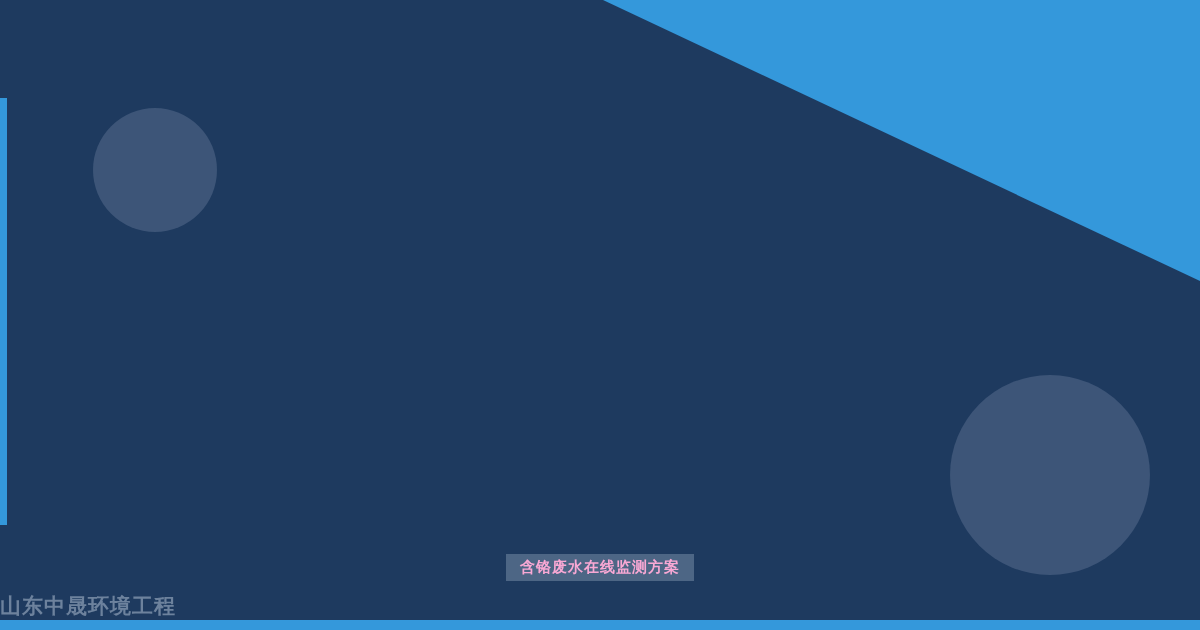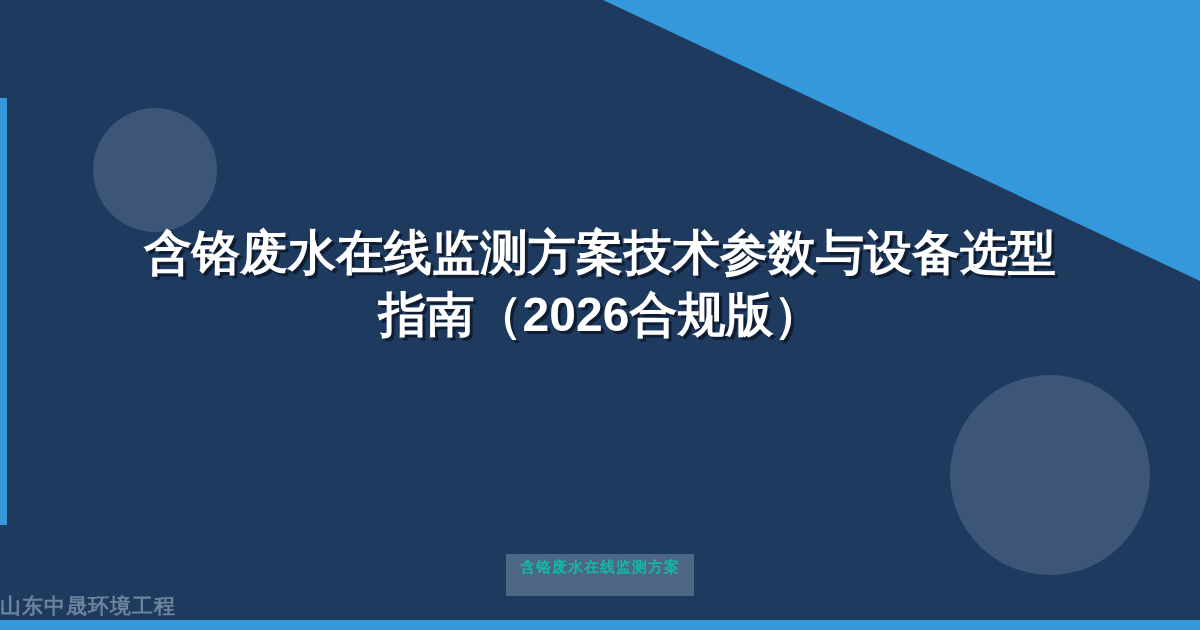--- a/index.html
+++ b/index.html
@@ -85,23 +85,23 @@
   
   .watermark-primary {
     position: absolute;
     left: 0;
     top: 554px;
     width: 1200px;
     text-align: center;
   }
   .watermark-primary .pill {
     display: inline-block;
-    padding: 4px 14px 20px 14px;
+    padding: 4px 14px 5px 14px;
     background: rgba(190, 205, 222, 0.30);
-    color: #14b8a6;
+    color: #f9a8d4;
     font-size: 15px;
     font-weight: bold;
     line-height: 18px;
     letter-spacing: 1px;
   }
   .watermark-secondary {
     position: absolute;
     left: 0;
     top: 592px;
     width: 1200px;
@@ -120,24 +120,20 @@
   <svg class="diagonal-wedge" viewBox="0 0 1200 630" preserveAspectRatio="none">
     <polygon points="603,0 1200,0 1200,281" fill="#3498db"></polygon>
   </svg>
 
   <div class="circle circle-tl"></div>
   <div class="circle circle-br"></div>
 
   <div class="accent-left"></div>
   <div class="accent-bottom"></div>
 
-  <div class="title-block">
-    <span class="title-line">含铬废水在线监测方案技术参数与设备选型</span>
-    <span class="title-line">指南（2026合规版）</span>
-  </div>
 
   <div class="watermark-primary">
     <span class="pill">含铬废水在线监测方案</span>
   </div>
 
   <div class="watermark-secondary">山东中晟环境工程</div>
 
 </div>
 
 </body></html>

